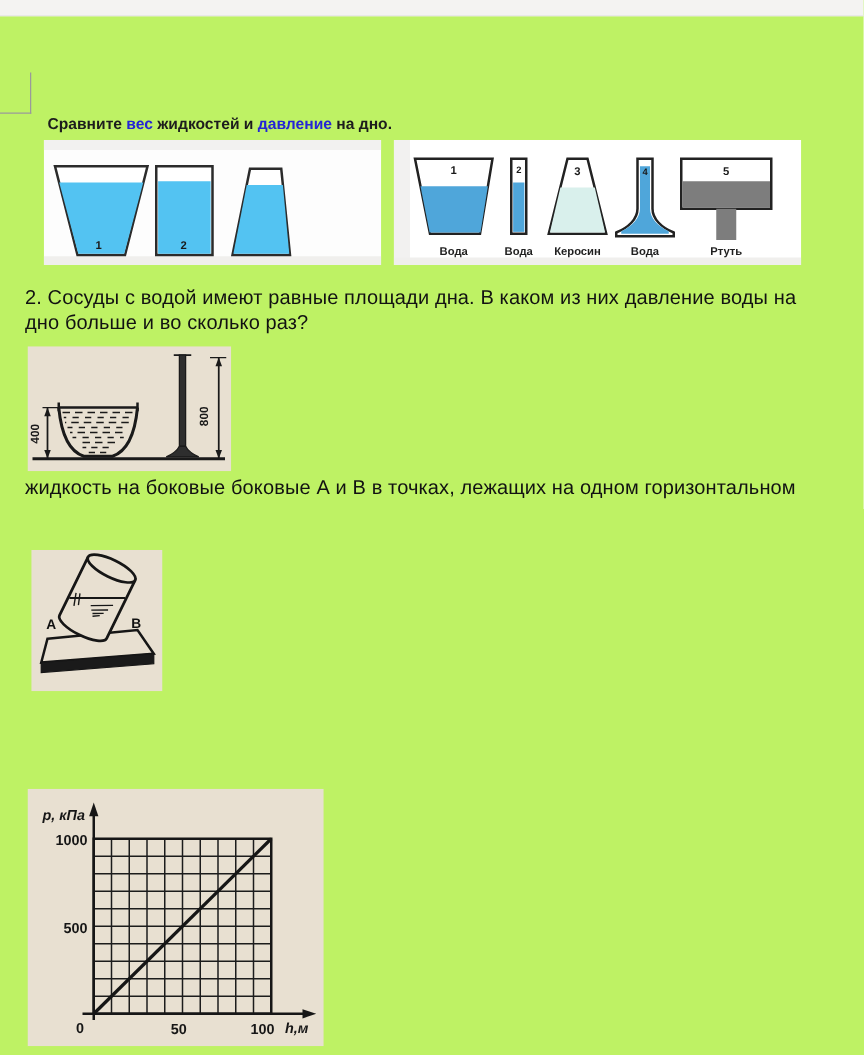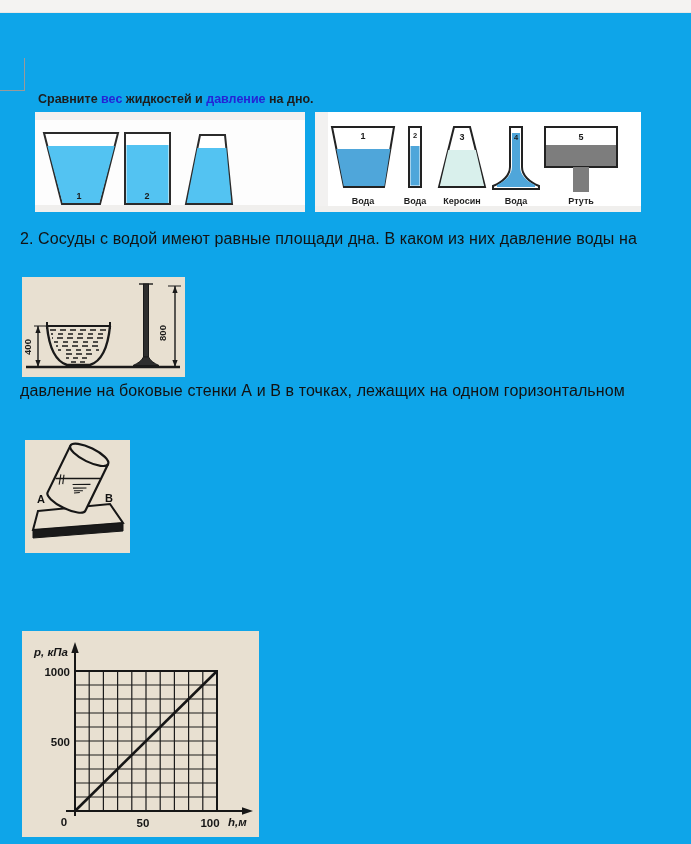--- a/index.html
+++ b/index.html
@@ -1,16 +1,16 @@
 <!DOCTYPE html>
 <html><head>
 <meta charset="utf-8">
 <style>
   html,body{margin:0;padding:0;background:#fff;}
-  #page{position:relative;width:691px;height:844px;background:#0ea5e9;overflow:hidden;
+  #page{position:relative;width:691px;height:844px;background:#bef264;overflow:hidden;
         font-family:"Liberation Sans",sans-serif;}
   .topbar{position:absolute;left:0;top:0;width:691px;height:12px;background:#f4f3f2;
           border-bottom:1px solid #e9e8e7;}
   .corner{position:absolute;left:-2px;top:58px;width:26px;height:32px;
           border-right:1px solid #9a9a9a;border-bottom:1px solid #9a9a9a;}
   .intro{position:absolute;left:38px;top:92px;font-size:12.5px;font-weight:bold;color:#1d1d1d;
          white-space:pre;}
   .intro a{color:#2424d6;text-decoration:none;}
   .fig{position:absolute;}
   .question{position:absolute;color:#121212;font-size:16px;line-height:19.5px;
@@ -92,20 +92,21 @@
         <rect x="231" y="33" width="70" height="21" fill="#7d7d7d"></rect>
         <rect x="258" y="55" width="16" height="25" fill="#7d7d7d"></rect>
         <text class="fig-num" x="266" y="28" text-anchor="middle">5</text>
         <text class="liquid-label" x="266" y="92" text-anchor="middle">Ртуть</text>
       </g>
     </svg>
   </div>
 
   <div class="question" style="left:20px;top:229px;">
     <div class="qline">2. Сосуды с водой имеют равные площади дна. В каком из них давление воды на</div>
+    <div class="qline">дно больше и во сколько раз?</div>
   </div>
 
   <div class="fig" style="left:22px;top:277px;">
     <svg width="163" height="100" viewBox="0 0 163 100">
       <rect x="0" y="0" width="163" height="100" fill="#e8e0d1"></rect>
       <line x1="4" y1="90" x2="158" y2="90" stroke="#1a1a1a" stroke-width="2.5"></line>
       <g stroke="#1a1a1a" fill="none">
         <path d="M25,49 C27,70 33,84 45,88 L68,88 C80,84 86,70 88,49" stroke-width="2.4"></path>
         <line x1="25" y1="49" x2="88" y2="49" stroke-width="2"></line>
         <line x1="25" y1="45" x2="25" y2="52" stroke-width="2"></line>
@@ -138,21 +139,21 @@
         <line x1="146" y1="9" x2="159" y2="9" stroke="#1a1a1a" stroke-width="1"></line>
         <line x1="153" y1="9" x2="153" y2="90" stroke="#1a1a1a" stroke-width="1.4"></line>
         <polygon points="153,9 150.4,16 155.6,16" fill="#1a1a1a"></polygon>
         <polygon points="153,90 150.4,83 155.6,83" fill="#1a1a1a"></polygon>
         <text class="meas-label" transform="rotate(-90 144 56)" x="144" y="56" text-anchor="middle">800</text>
       </g>
     </svg>
   </div>
 
   <div class="question" style="left:20px;top:381px;">
-    <div class="qline">давление на боковые стенки А и В в точках, лежащих на одном горизонтальном</div>
+    <div class="qline">жидкость на боковые боковые А и В в точках, лежащих на одном горизонтальном</div>
   </div>
 
   <div class="fig" style="left:25px;top:440px;">
     <svg width="105" height="113" viewBox="0 0 105 113">
       <rect x="0" y="0" width="105" height="113" fill="#e8e0d1"></rect>
       <g>
         <polygon points="13,71 85,64 98,83 8,90" fill="#e8e0d1" stroke="#161616" stroke-width="2"></polygon>
         <polygon points="8,90 98,83 98,91 8,98" fill="#1a1a1a" stroke="#161616" stroke-width="1"></polygon>
       </g>
       <g transform="rotate(26 52 40)">

